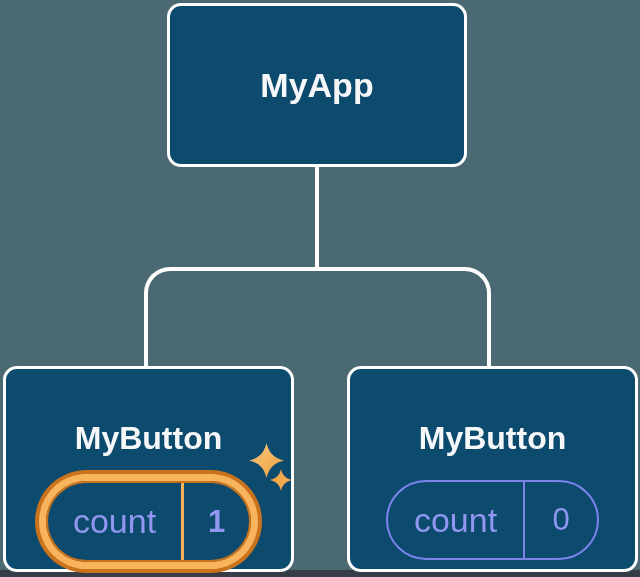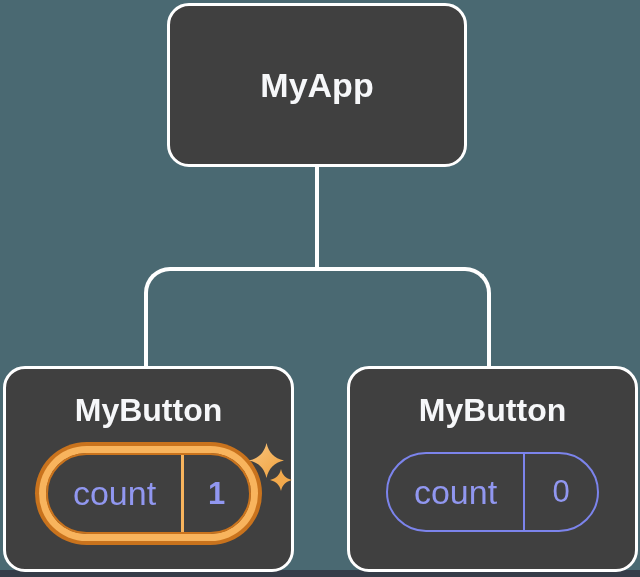--- a/index.html
+++ b/index.html
@@ -21,39 +21,39 @@
   .bracket {
     left: 144px; top: 267px; width: 347px; height: 106px;
     border: 4px solid #ffffff; border-bottom: none;
     border-radius: 26px 26px 0 0;
     box-sizing: border-box;
   }
 
   
   .node {
     position: absolute; z-index: 2;
-    background: #404040;
+    background: #0c4a6e;
     border: 3px solid #ffffff;
-    border-radius: 22px;
+    border-radius: 14px;
     box-sizing: border-box;
     color: #F6F7F9;
   }
   .node-root {
     left: 167px; top: 3px; width: 300px; height: 164px;
     display: flex; align-items: center; justify-content: center;
   }
   .node-root .node-label { font-size: 34px; font-weight: bold; }
   .node-child {
     top: 366px; width: 291px; height: 206px;
     display: flex; flex-direction: column; align-items: center;
   }
   .node-child-left  { left: 3px; }
   .node-child-right { left: 347px; }
   .node-child .node-label {
-    margin-top: 24px; font-size: 32px; font-weight: bold; line-height: 34px;
+    margin-top: 52px; font-size: 32px; font-weight: bold; line-height: 34px;
   }
 
   
   .pill {
     display: flex; align-items: stretch; box-sizing: border-box;
     border-radius: 42px; overflow: hidden;
     color: #9197F0;
   }
   .pill-plain {
     margin-top: 25px; width: 213px; height: 80px;

